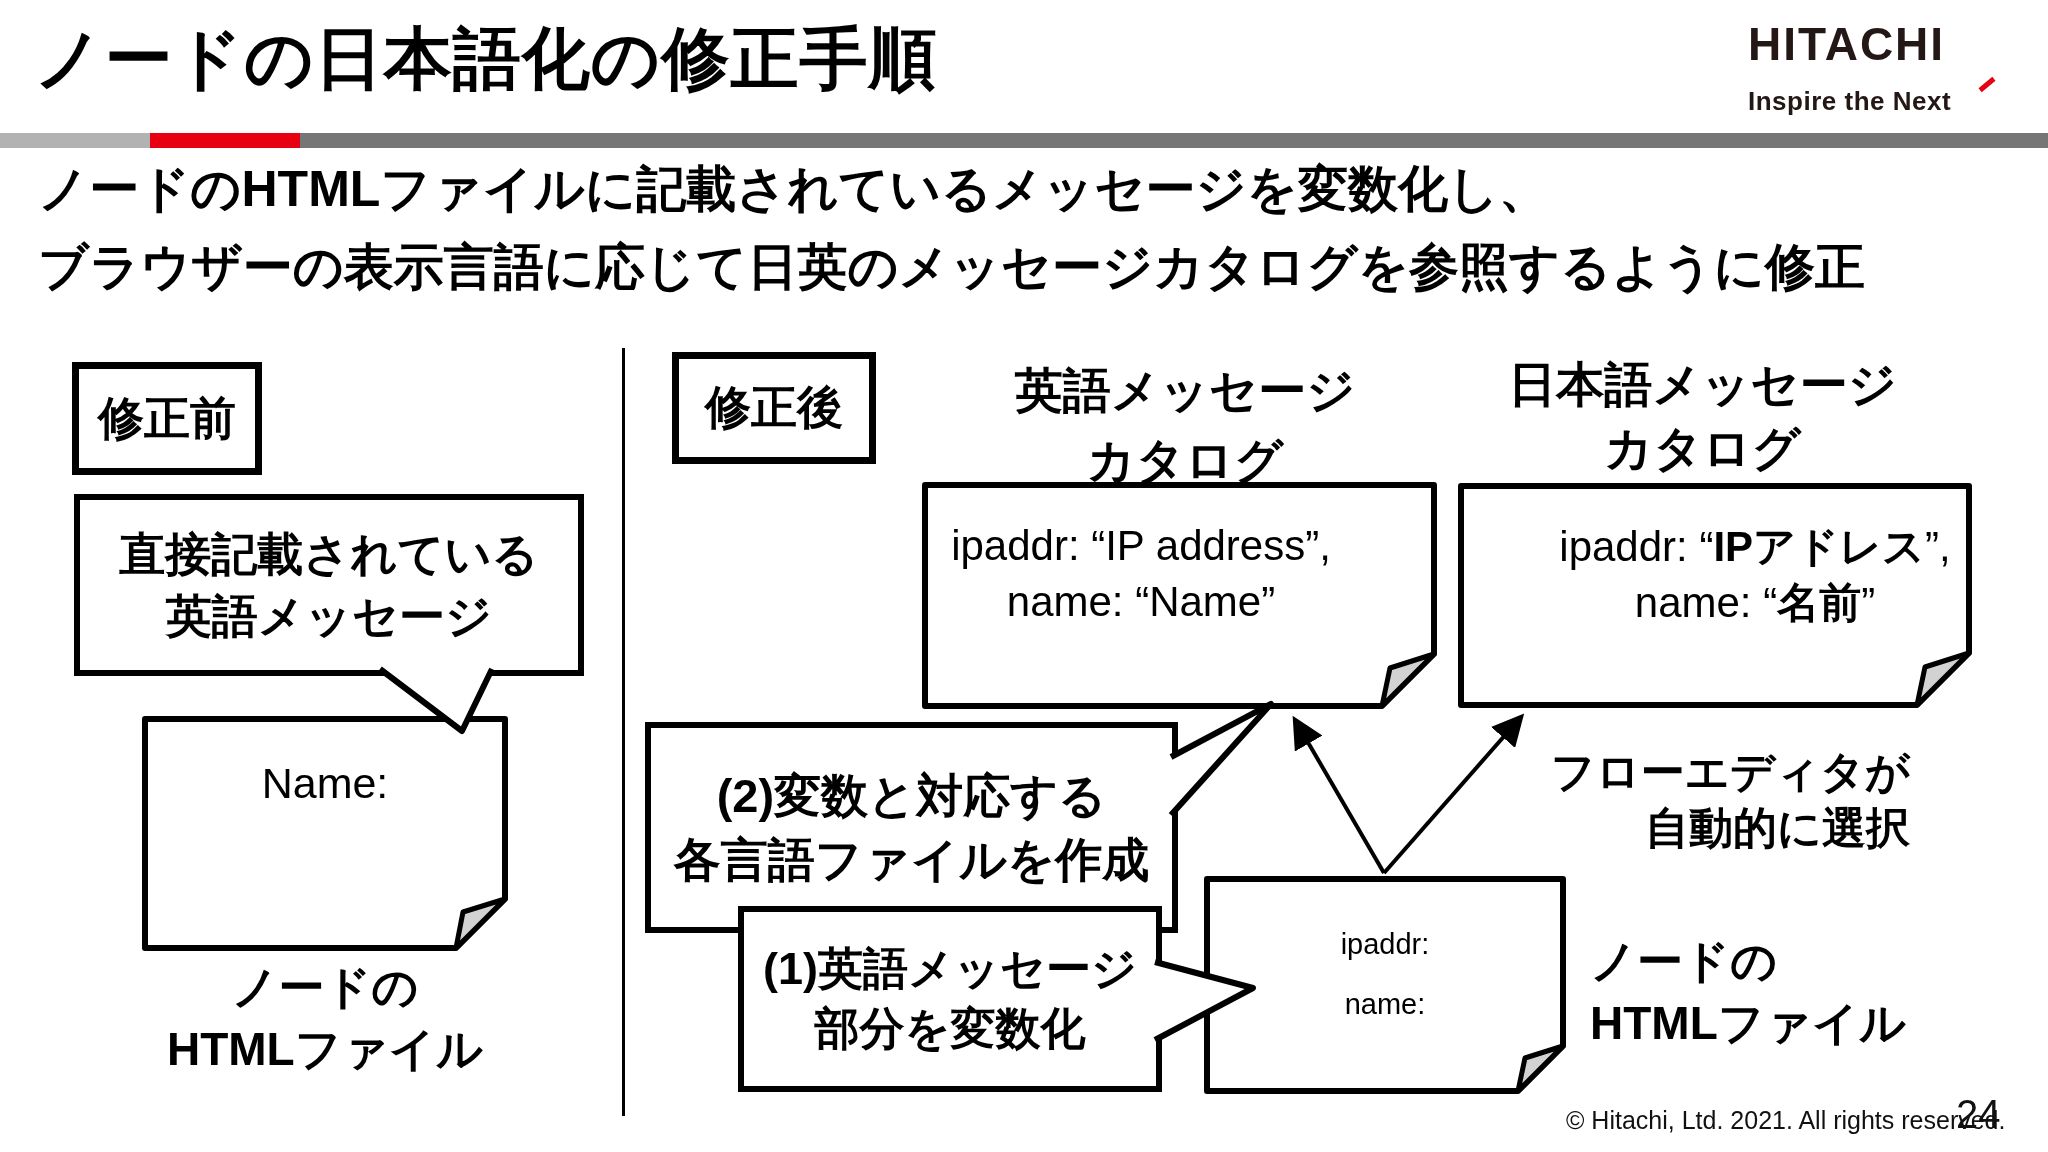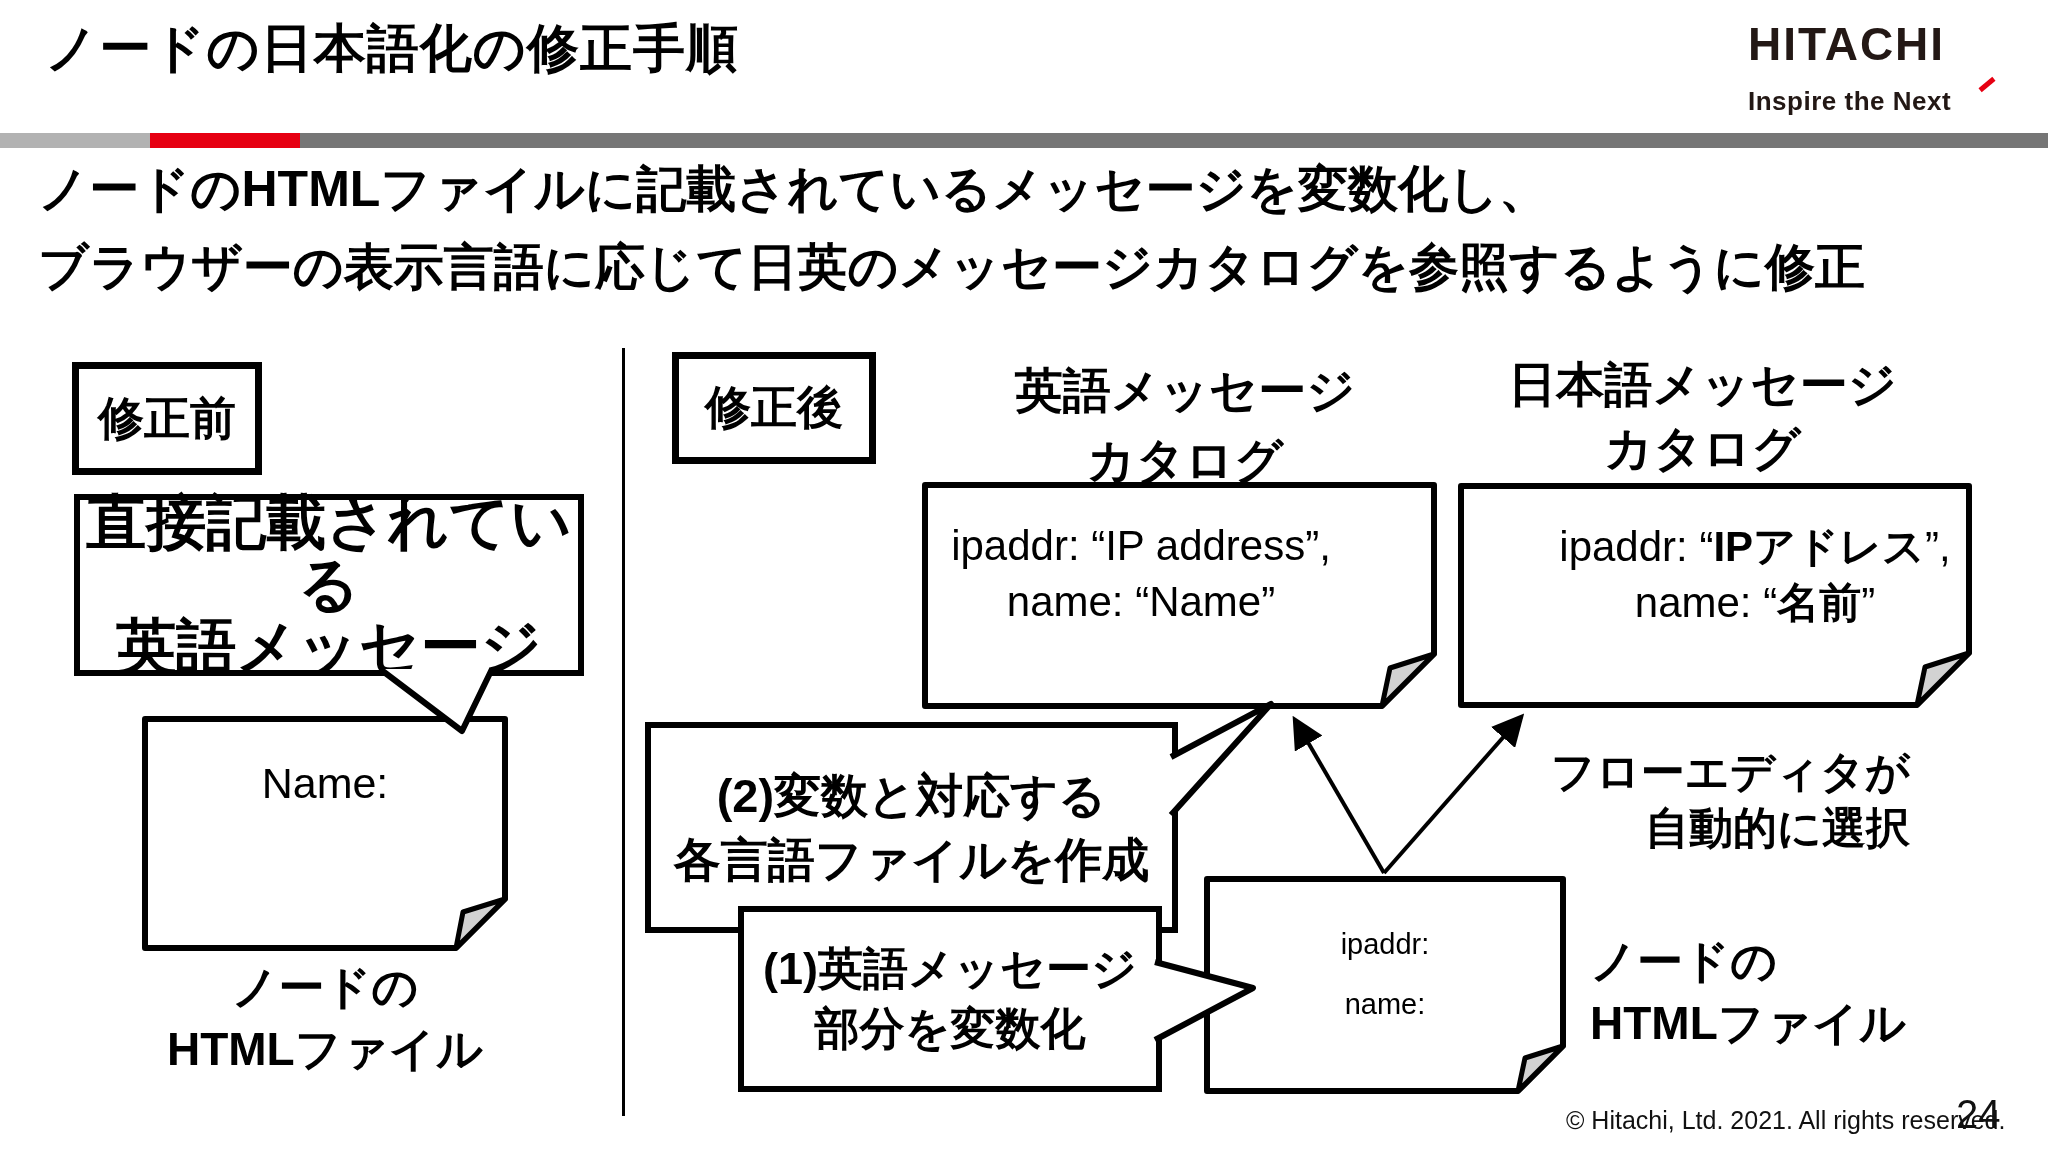--- a/index.html
+++ b/index.html
@@ -2,21 +2,21 @@
 <html><head>
 <meta charset="utf-8">
 <style>
   html,body{margin:0;padding:0;background:#fff;}
   #slide{
     position:relative;width:2048px;height:1152px;background:#fff;overflow:hidden;
     font-family:"Liberation Sans","DejaVu Sans",sans-serif;color:#000;
   }
   .abs{position:absolute;}
   
-  .title{left:45px;top:14px;font-size:52px;font-weight:900;letter-spacing:1px;white-space:nowrap;}
+  .title{left:34px;top:14px;font-size:68px;font-weight:900;letter-spacing:1px;white-space:nowrap;}
   .logo{left:1748px;top:20px;width:268px;text-align:left;color:#231815;}
   .logo-brand{font-size:46px;font-weight:900;letter-spacing:2px;line-height:48px;}
   .logo-tagline{position:relative;font-size:26px;font-weight:700;line-height:30px;margin-top:18px;letter-spacing:0.5px;}
   .logo-accent{position:absolute;right:20px;top:-4px;width:18px;height:5px;background:#e60012;transform:rotate(-40deg);}
   .bar-seg{top:133px;height:15px;}
   .bar-light{left:0;width:150px;background:#b2b2b2;}
   .bar-red{left:150px;width:150px;background:#e60012;}
   .bar-dark{left:300px;width:1748px;background:#767676;}
   .lead{left:38px;top:150px;font-size:50px;font-weight:700;line-height:78px;white-space:nowrap;}
   
@@ -55,21 +55,21 @@
     <div>ノードのHTMLファイルに記載されているメッセージを変数化し、</div>
     <div>ブラウザーの表示言語に応じて日英のメッセージカタログを参照するように修正</div>
   </div>
 
   <div class="abs divider"></div>
 
   <div class="abs labelbox" style="left:72px;top:362px;width:190px;height:113px;">
     <span>修正前</span>
   </div>
 
-  <div class="abs callout" style="left:74px;top:494px;width:510px;height:182px;font-size:60px;line-height:62px;">
+  <div class="abs callout" style="left:74px;top:494px;width:510px;height:182px;font-size:46px;line-height:62px;">
     <div>直接記載されている</div>
     <div>英語メッセージ</div>
   </div>
 
   <svg class="shape" style="left:142px;top:716px;" width="366" height="235">
     <path d="M3,3 H363 V183 L314,232 H3 Z" fill="#ffffff" stroke="#000000" stroke-width="6" stroke-linejoin="round"></path>
     <path d="M314,232 L363,183 L321,196 Z" fill="#d2d2d2" stroke="#000000" stroke-width="5" stroke-linejoin="round"></path>
   </svg>
   <div class="abs note-text" style="left:142px;top:754px;width:366px;font-size:43px;line-height:58px;">
     <div>Name:</div>

